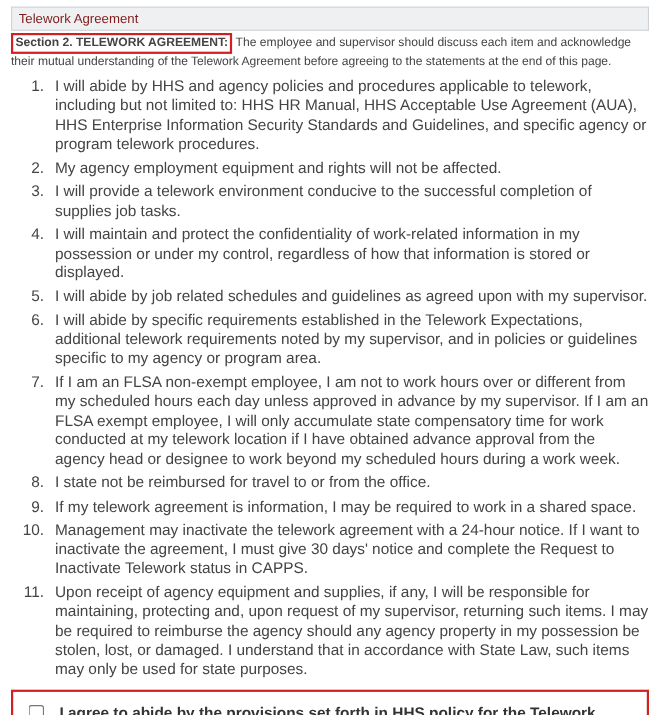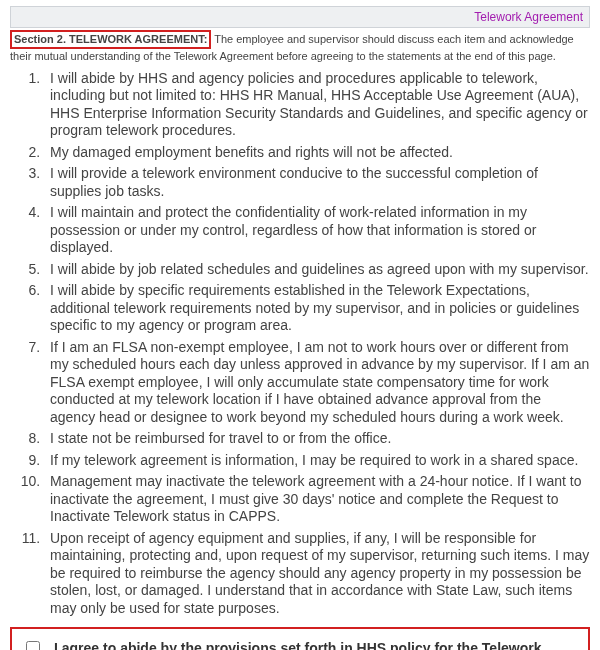--- a/index.html
+++ b/index.html
@@ -11,23 +11,22 @@
     background: #fff;
     width: 600px;
   }
   .page {
     padding: 6px 10px 10px 10px;
   }
   .panel-header {
     background: #eef0f2;
     border: 1px solid #cfd3d8;
     padding: 3px 6px;
-    color: #a21caf;
+    color: #7f1d1d;
     font-size: 12px;
-    text-align: right;
   }
   .section-body {
     margin-top: 0;
   }
   .section-title-wrap {
     margin: 2px 0 6px 0;
     line-height: 1.35;
     font-size: 11px;
     color: #444;
   }
@@ -106,21 +105,21 @@
   </div>
 
   <div class="section-body">
     <div class="section-title-wrap">
       <span class="section-title-box">Section 2. TELEWORK AGREEMENT:</span>
       <span>The employee and supervisor should discuss each item and acknowledge their mutual understanding of the Telework Agreement before agreeing to the statements at the end of this page.</span>
     </div>
 
     <ol class="agreement-list">
       <li>I will abide by HHS and agency policies and procedures applicable to telework, including but not limited to: HHS HR Manual, HHS Acceptable Use Agreement (AUA), HHS Enterprise Information Security Standards and Guidelines, and specific agency or program telework procedures.</li>
-      <li>My damaged employment benefits and rights will not be affected.</li>
+      <li>My agency employment equipment and rights will not be affected.</li>
       <li>I will provide a telework environment conducive to the successful completion of supplies job tasks.</li>
       <li>I will maintain and protect the confidentiality of work-related information in my possession or under my control, regardless of how that information is stored or displayed.</li>
       <li>I will abide by job related schedules and guidelines as agreed upon with my supervisor.</li>
       <li>I will abide by specific requirements established in the Telework Expectations, additional telework requirements noted by my supervisor, and in policies or guidelines specific to my agency or program area.</li>
       <li>If I am an FLSA non-exempt employee, I am not to work hours over or different from my scheduled hours each day unless approved in advance by my supervisor. If I am an FLSA exempt employee, I will only accumulate state compensatory time for work conducted at my telework location if I have obtained advance approval from the agency head or designee to work beyond my scheduled hours during a work week.</li>
       <li>I state not be reimbursed for travel to or from the office.</li>
       <li>If my telework agreement is information, I may be required to work in a shared space.</li>
       <li>Management may inactivate the telework agreement with a 24-hour notice. If I want to inactivate the agreement, I must give 30 days' notice and complete the Request to Inactivate Telework status in CAPPS.</li>
       <li>Upon receipt of agency equipment and supplies, if any, I will be responsible for maintaining, protecting and, upon request of my supervisor, returning such items. I may be required to reimburse the agency should any agency property in my possession be stolen, lost, or damaged. I understand that in accordance with State Law, such items may only be used for state purposes.</li>
     </ol>

